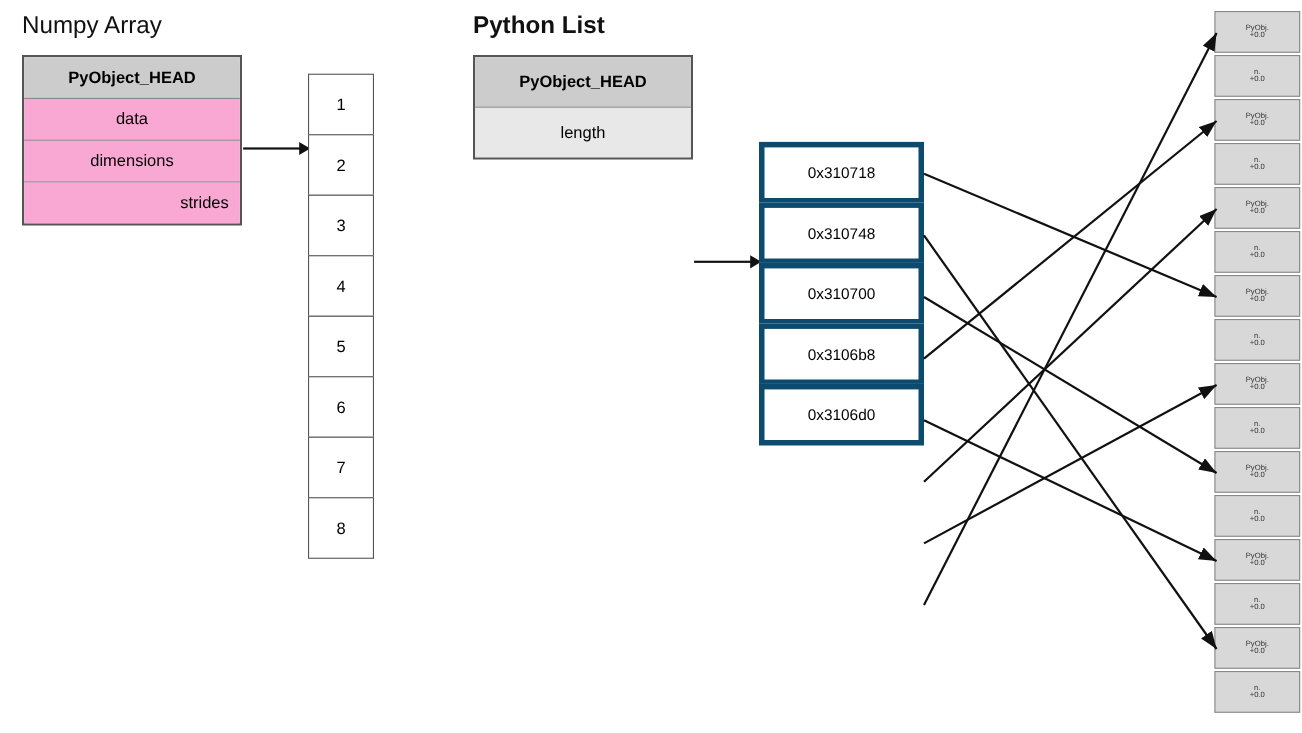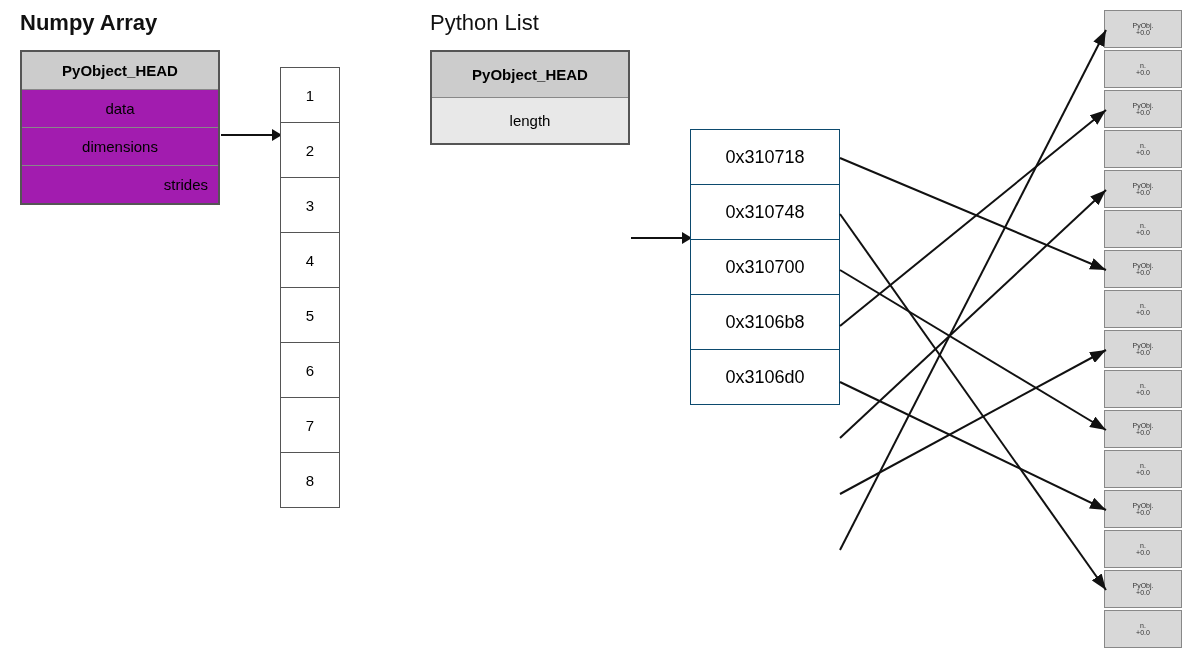--- a/index.html
+++ b/index.html
@@ -18,38 +18,38 @@
       height: 666px;
       background: #fff;
     }
 
     
     .numpy-title {
       position: absolute;
       top: 10px;
       left: 20px;
       font-size: 22px;
-      font-weight: bold;
+      font-weight: normal;
       color: #111;
     }
 
     .numpy-box {
       position: absolute;
       top: 50px;
       left: 20px;
       width: 200px;
       border: 2px solid #555;
     }
 
     .numpy-box .cell {
       border-bottom: 1px solid #888;
       padding: 10px;
       text-align: center;
       font-size: 15px;
-      background: #a21caf;
+      background: #f9a8d4;
     }
     .numpy-box .cell.head {
       background: #ccc;
       font-weight: bold;
     }
     .numpy-box .cell:last-child {
       border-bottom: none;
       text-align: right;
     }
 
@@ -90,21 +90,21 @@
       background: #fff;
       margin-top: -1px;
     }
 
     
     .pylist-title {
       position: absolute;
       top: 10px;
       left: 430px;
       font-size: 22px;
-      font-weight: normal;
+      font-weight: bold;
       color: #111;
     }
 
     .pylist-box {
       position: absolute;
       top: 50px;
       left: 430px;
       width: 200px;
       border: 2px solid #555;
     }
@@ -144,27 +144,27 @@
     }
 
     
     .address-boxes {
       position: absolute;
       top: 130px;
       left: 690px;
       width: 150px;
     }
     .address-cell {
-      border: 1px solid #0c4a6e;
+      border: 5px solid #0c4a6e;
       width: 150px;
       height: 56px;
       display: flex;
       align-items: center;
       justify-content: center;
-      font-size: 18px;
+      font-size: 14px;
       background: #fff;
       margin-top: -1px;
     }
 
     
     .right-col {
       position: absolute;
       top: 10px;
       right: 0px;
       width: 80px;

